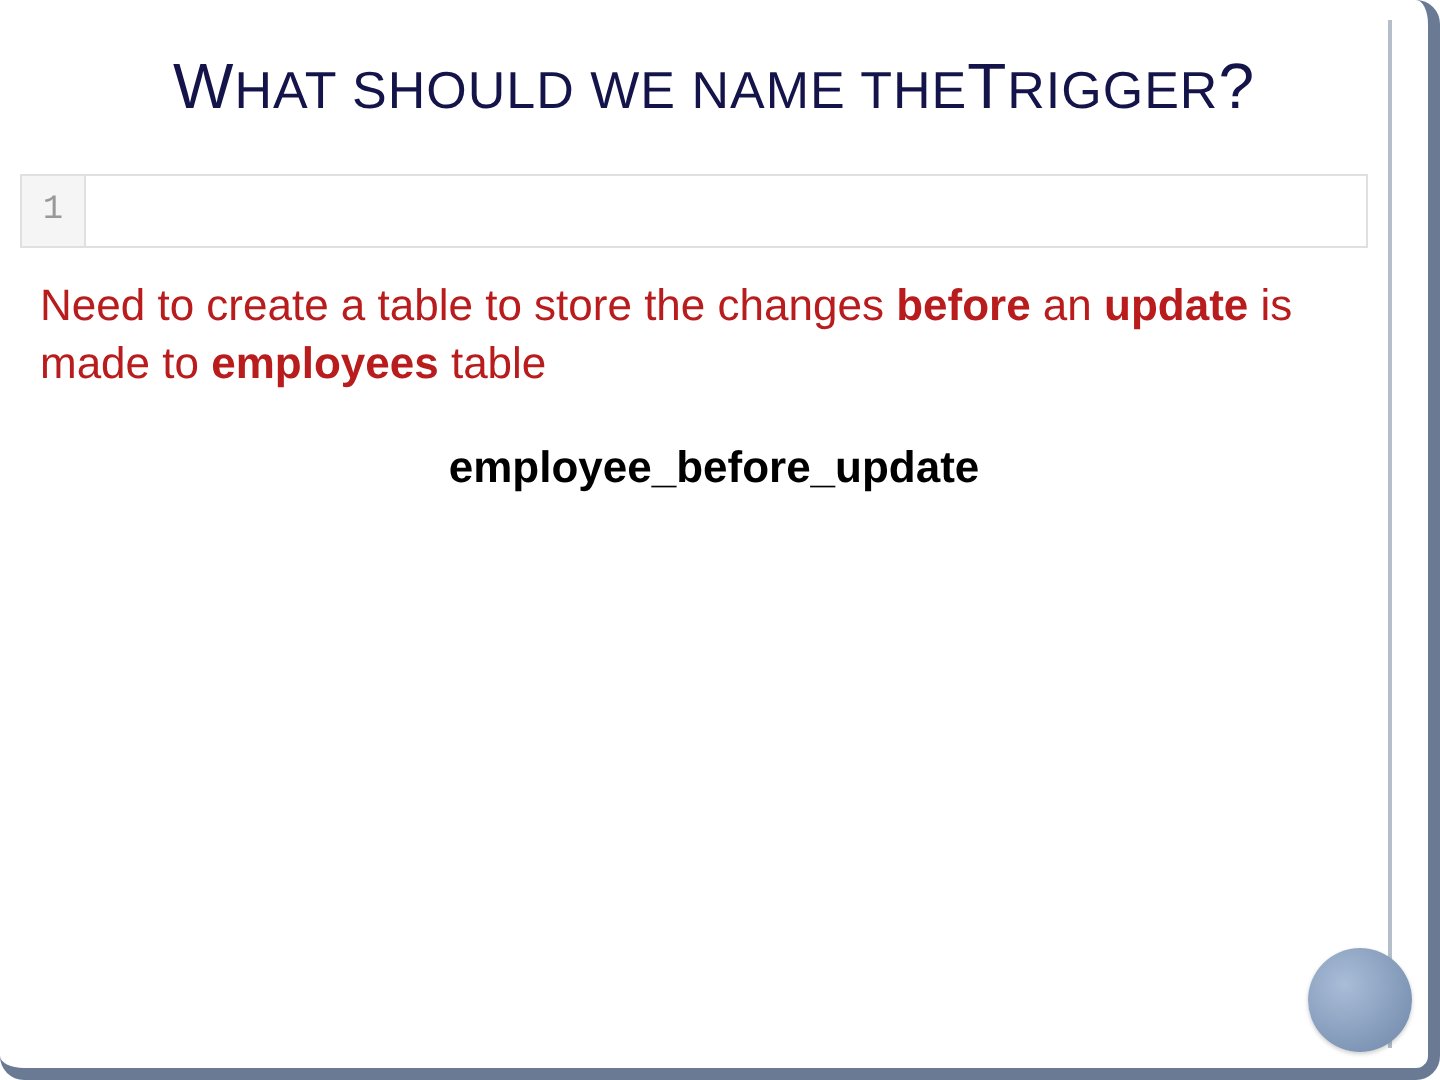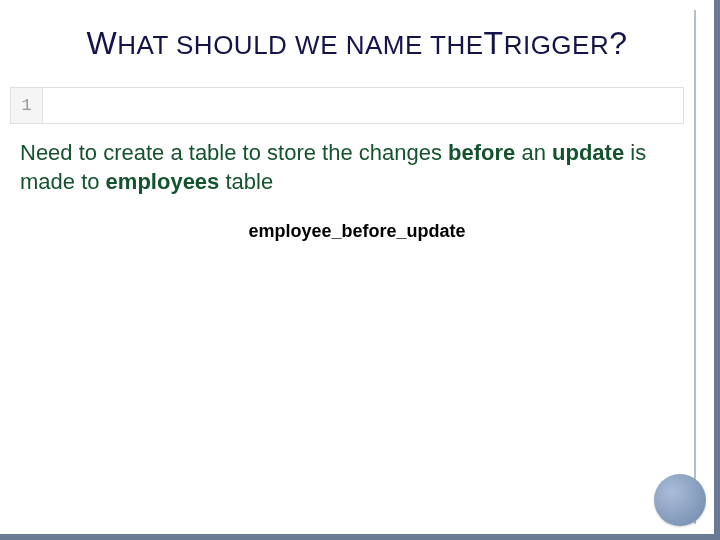--- a/index.html
+++ b/index.html
@@ -11,20 +11,21 @@
       position: relative;
       overflow: hidden;
     }
     .slide {
       width: 720px;
       height: 540px;
       position: relative;
       border-right: 6px solid #6a7a95;
       border-bottom: 6px solid #6a7a95;
       padding: 15px 15px 10px 15px;
+      border-radius: 12px;
     }
     .inner-rule {
       position: absolute;
       right: 18px;
       top: 10px;
       bottom: 10px;
       width: 2px;
       background: #b5bfca;
     }
     .title {
@@ -52,36 +53,36 @@
       padding: 8px 0;
       border-right: 1px solid #e0e0e0;
     }
     .code-line {
       padding: 8px 10px;
       letter-spacing: 0.3px;
     }
     .code-line .bold { font-weight: bold; }
     .desc {
       font-size: 22px;
-      color: #14532d;
+      color: #b91c1c;
       margin: 12px 5px 25px 5px;
       line-height: 1.3;
     }
     .desc b { font-weight: bold; }
     .answers {
       margin-left: 30px;
     }
     .answers p {
       font-size: 21px;
       color: #000;
       margin-bottom: 32px;
     }
     .result {
       text-align: center;
-      font-size: 18px;
+      font-size: 22px;
       font-weight: bold;
       margin-top: 10px;
     }
     .circle {
       position: absolute;
       right: 8px;
       bottom: 8px;
       width: 52px;
       height: 52px;
       background: radial-gradient(circle at 35% 35%, #a9bdd8, #6e86a8);

